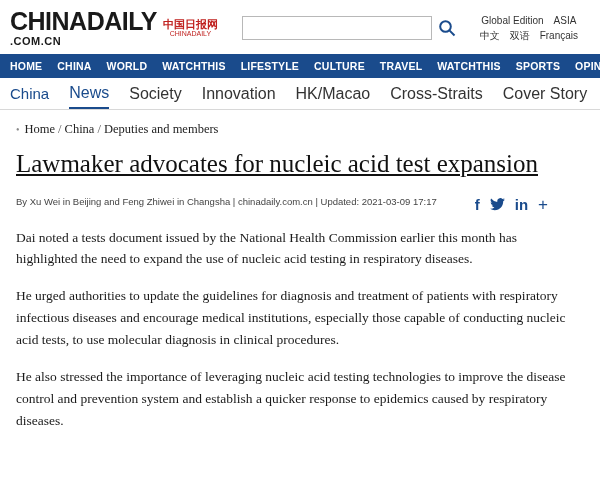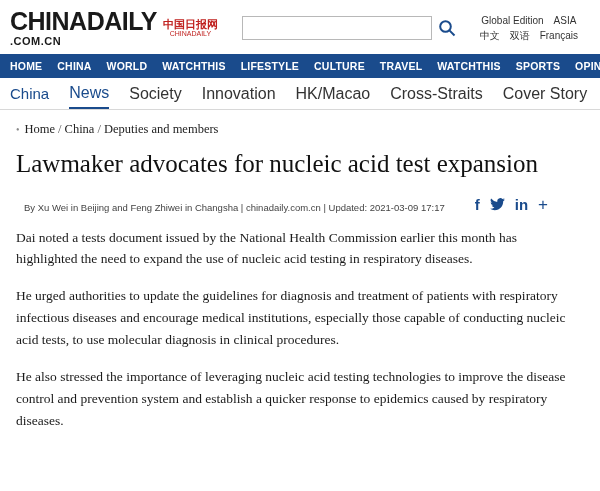--- a/index.html
+++ b/index.html
@@ -166,27 +166,28 @@
 
   
   .headline {
     font-family: "Liberation Serif", serif;
     font-size: 25px;
     line-height: 1.22;
     color: #111;
     font-weight: normal;
     margin: 8px 0 0 0;
     padding: 0 30px 0 16px;
+    text-decoration: underline;
   }
 
   
   .byline-row {
     display: flex;
-    align-items: flex-end;
-    padding: 16px 16px 0 24px;
+    align-items: flex-start;
+    padding: 16px 16px 0 16px;
   }
   .byline {
     font-family: "Liberation Sans", sans-serif;
     font-size: 9.5px;
     color: #444;
     white-space: nowrap;
   }
   .share {
     margin-left: auto;
     display: flex;

